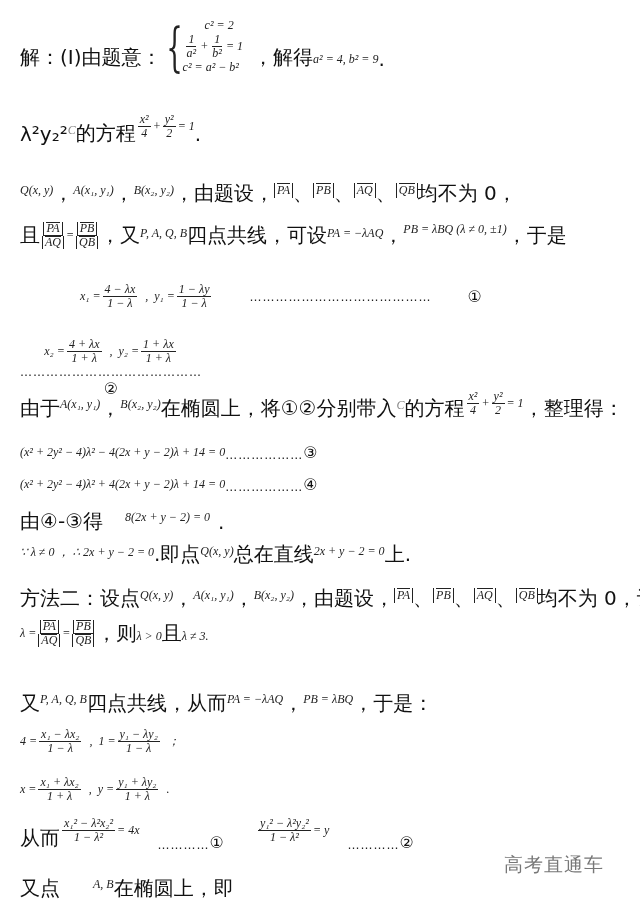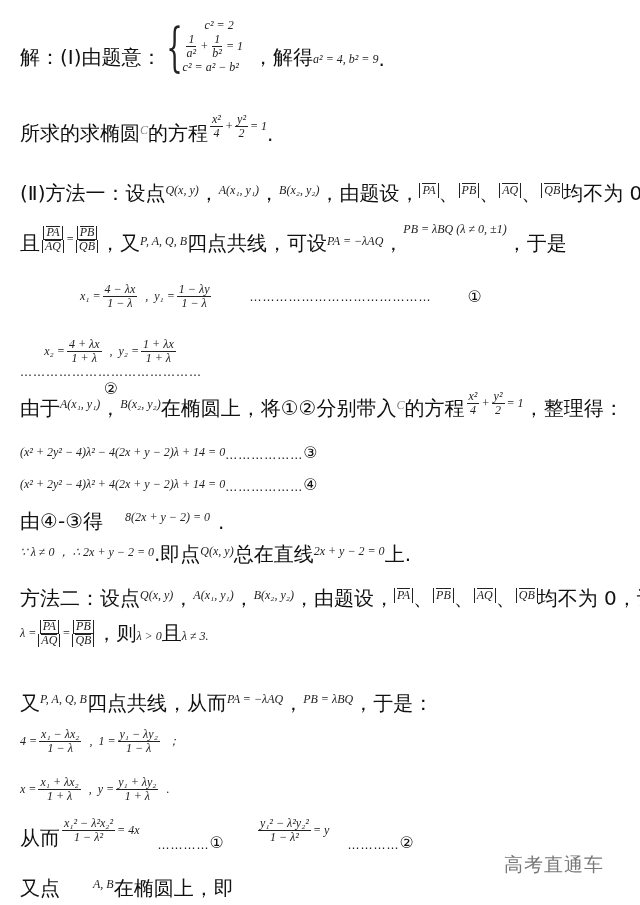--- a/index.html
+++ b/index.html
@@ -39,37 +39,36 @@
         </span>= 1
     </span>
     <span class="m">c² = a² − b²</span>
   </span>
   <span class="cn" style="align-self:flex-end;margin-bottom:4px;margin-left:10px;">，解得</span>
   <span class="m" style="align-self:flex-end;margin-bottom:8px;">a² = 4, b² = 9</span>
   <span class="cn" style="align-self:flex-end;margin-bottom:4px;">.</span>
 </div>
 
 <div class="line" style="top:120px; left:20px;">
-  <span class="cn">所求的求椭圆</span>
+  <span class="cn">λ²y₂²</span>
   <span class="m" style="color:#888;margin-bottom:6px;">C</span>
   <span class="cn">的方程</span>
   <span class="m" style="display:flex;align-items:center;margin-top:-14px;">
     <span class="frac">
         <span class="num">x²</span>
         <span class="den mu">4</span>
       </span>+<span class="frac">
         <span class="num">y²</span>
         <span class="den mu">2</span>
       </span>= 1
   </span>
   <span class="cn">.</span>
 </div>
 
 <div class="line" style="top:180px; left:20px;">
-  <span class="cn">(Ⅱ)方法一：设点</span>
   <span class="m" style="margin-bottom:6px;">Q(x, y)</span>
   <span class="cn">，</span>
   <span class="m" style="margin-bottom:6px;">A(x₁, y₁)</span>
   <span class="cn">，</span>
   <span class="m" style="margin-bottom:6px;">B(x₂, y₂)</span>
   <span class="cn">，由题设，</span>
   <span class="m abs" style="margin-bottom:6px;"><span class="vec">PA</span></span>
   <span class="cn">、</span>
   <span class="m abs" style="margin-bottom:6px;"><span class="vec">PB</span></span>
   <span class="cn">、</span>
@@ -88,21 +87,21 @@
       </span>=<span class="frac">
         <span class="num abs"><span class="vec">PB</span></span>
         <span class="den abs"><span class="vec">QB</span></span>
       </span>
   </span>
   <span class="cn" style="align-self:flex-end;">，又</span>
   <span class="m" style="align-self:flex-end;margin-bottom:8px;">P, A, Q, B</span>
   <span class="cn" style="align-self:flex-end;">四点共线，可设</span>
   <span class="m" style="align-self:flex-end;margin-bottom:8px;">PA = −λAQ</span>
   <span class="cn" style="align-self:flex-end;">，</span>
-  <span class="m" style="align-self:flex-end;margin-bottom:20px;">PB = λBQ (λ ≠ 0, ±1)</span>
+  <span class="m" style="align-self:flex-end;margin-bottom:12px;">PB = λBQ (λ ≠ 0, ±1)</span>
   <span class="cn" style="align-self:flex-end;">，于是</span>
 </div>
 
 <div class="line" style="top:283px; left:80px;gap:36px;">
   <span class="m" style="display:flex;align-items:center;">
     x₁ =<span class="frac">
         <span class="num">4 − λx</span>
         <span class="den">1 − λ</span>
       </span>&nbsp;&nbsp;,&nbsp;&nbsp;y₁ =<span class="frac">
         <span class="num">1 − λy</span>

